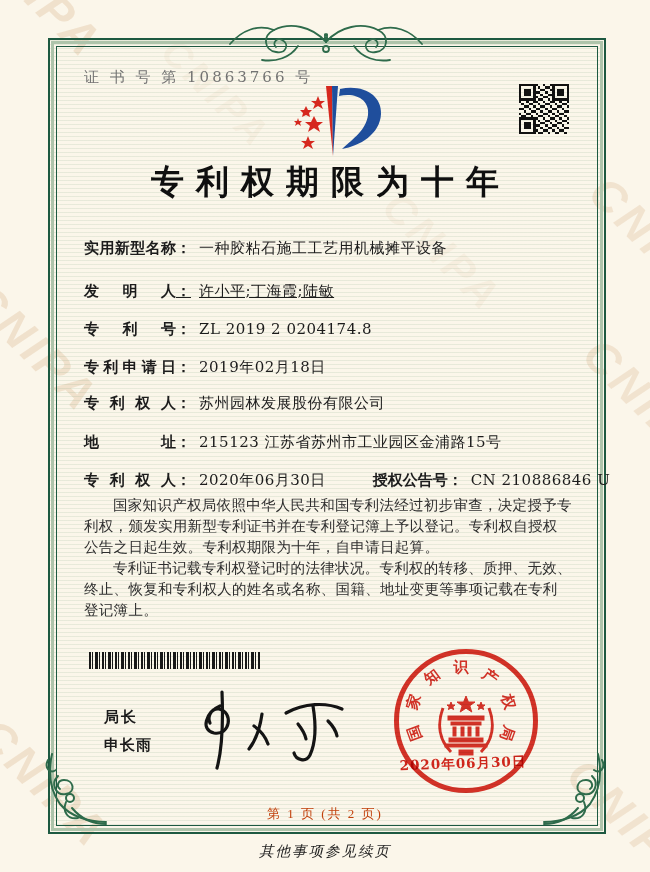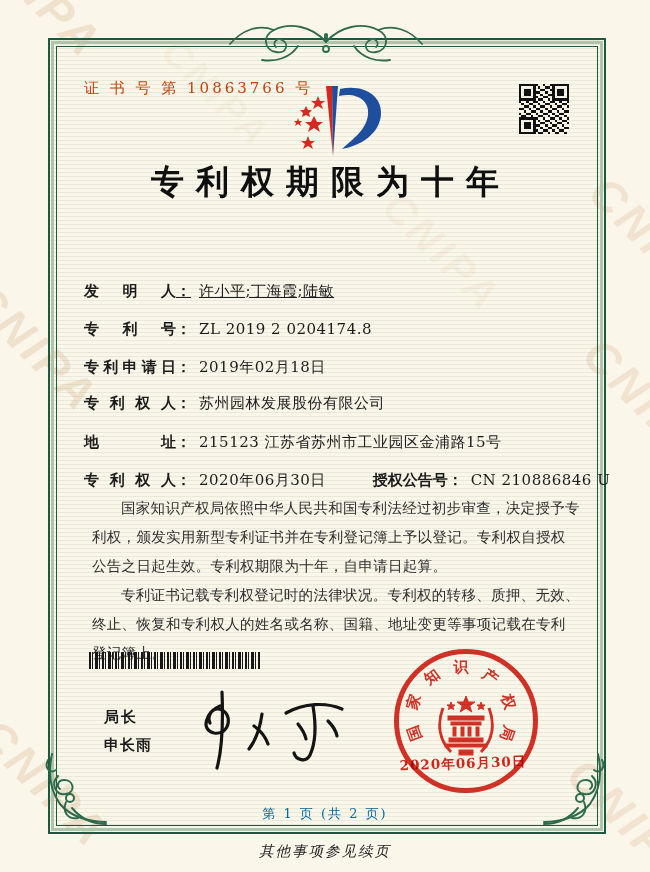--- a/index.html
+++ b/index.html
@@ -21,33 +21,33 @@
   }
   .frame{position:absolute;left:48px;top:38px;width:554px;height:792px;
     border:2px solid var(--green);}
   .frame::before{content:"";position:absolute;inset:1px;border:3px solid var(--sage);}
   .frame::after{content:"";position:absolute;inset:6px;border:1px solid var(--green);}
   .wm{
     position:absolute;font-family:"Liberation Sans",sans-serif;
     font-weight:700;font-style:italic;color:var(--wm);
     transform:rotate(45deg);letter-spacing:4px;user-select:none;pointer-events:none;
   }
-  .cert-no{position:absolute;left:84px;top:79px;font-size:15px;letter-spacing:3px;color:#c2410c;}
+  .cert-no{position:absolute;left:84px;top:68px;font-size:15px;letter-spacing:3px;color:#737373;}
   .logo{position:absolute;left:278px;top:82px;}
   .qr{position:absolute;left:519px;top:84px;width:50px;height:50px;}
   .title{
     position:absolute;left:0;top:160px;width:100%;text-align:center;
     font-size:33px;font-weight:700;letter-spacing:12px;text-indent:12px;color:#0f0f0f;
   }
   .frow{position:absolute;left:84px;width:500px;font-size:15px;line-height:22px;white-space:nowrap;}
   .flabel{display:inline-block;width:92px;text-align:justify;text-align-last:justify;font-weight:600;vertical-align:top;}
   .fcolon{font-weight:600;margin-right:8px;}
   .fvalue{letter-spacing:0.5px;}
   .flabel2{font-weight:600;}
-  .paras{position:absolute;left:92px;top:495px;width:488px;font-size:14.5px;line-height:29px;color:#2e2e2e;letter-spacing:0.3px;font-family:Liberation Mono, monospace;}
+  .paras{position:absolute;left:84px;top:495px;width:488px;font-size:14.5px;line-height:21px;color:#2e2e2e;letter-spacing:0.3px;}
   .paras p{margin:0;text-indent:2em;}
   .barcode{
     position:absolute;left:89px;top:652px;width:172px;height:17px;
     background:repeating-linear-gradient(90deg,
       #171717 0 2px, transparent 2px 3px,
       #171717 3px 4px, transparent 4px 6px,
       #171717 6px 9px, transparent 9px 10px,
       #171717 10px 11px, transparent 11px 13px);
   }
   .sign-role{position:absolute;left:104px;top:708px;font-family:Liberation Mono, monospace;font-weight:700;font-size:15px;letter-spacing:2px;}
@@ -61,21 +61,21 @@
   .seal-char{
     position:absolute;color:var(--red);font-weight:700;font-size:15px;
     font-family:"DejaVu Serif","Liberation Serif",serif;
   }
   .seal-emblem{position:absolute;left:50%;top:54%;transform:translate(-50%,-50%);}
   .seal-date{
     position:absolute;left:388px;top:755px;width:150px;text-align:center;
     color:var(--red);font-weight:700;font-size:13.5px;letter-spacing:1px;
     transform:rotate(-2deg);mix-blend-mode:multiply;
   }
-  .footer-page{position:absolute;left:0;top:805px;width:100%;text-align:center;font-size:13px;letter-spacing:2px;color:#0369a1;}
+  .footer-page{position:absolute;left:0;top:805px;width:100%;text-align:center;font-size:13px;letter-spacing:2px;color:#c2410c;font-family:Liberation Serif, serif;}
   .footer-note{position:absolute;left:0;top:842px;width:100%;text-align:center;font-size:14.5px;font-style:italic;letter-spacing:2px;color:#1f1f1f;}
   .ornament{position:absolute;pointer-events:none;}
 </style>
 </head>
 <body>
 
 <div class="page">
 
   <div id="wm-layer">
       <span class="wm" style="left: -42px; top: -34px; font-size: 46px; opacity: 0.5;">CNIPA</span>
@@ -363,20 +363,23 @@
         <rect x="19.05" y="47.62" width="2.38" height="2.38" fill="#111"></rect>
         <rect x="21.43" y="47.62" width="2.38" height="2.38" fill="#111"></rect>
         <rect x="28.57" y="47.62" width="2.38" height="2.38" fill="#111"></rect>
         <rect x="35.71" y="47.62" width="2.38" height="2.38" fill="#111"></rect>
         <rect x="38.10" y="47.62" width="2.38" height="2.38" fill="#111"></rect>
         <rect x="45.24" y="47.62" width="2.38" height="2.38" fill="#111"></rect>
       </svg></div>
 
   <div class="title">专利权期限为十年</div>
 
+  <div class="frow" style="top:237px;">
+    <span class="flabel">实用新型名称</span><span class="fcolon">：</span><span class="fvalue">一种胶粘石施工工艺用机械摊平设备</span>
+  </div>
   <div class="frow" style="top:280px;text-decoration:underline;">
     <span class="flabel">发明人</span><span class="fcolon">：</span><span class="fvalue">许小平;丁海霞;陆敏</span>
   </div>
   <div class="frow" style="top:318px;">
     <span class="flabel">专利号</span><span class="fcolon">：</span><span class="fvalue">ZL 2019 2 0204174.8</span>
   </div>
   <div class="frow" style="top:356px;">
     <span class="flabel">专利申请日</span><span class="fcolon">：</span><span class="fvalue">2019年02月18日</span>
   </div>
   <div class="frow" style="top:392px;">

